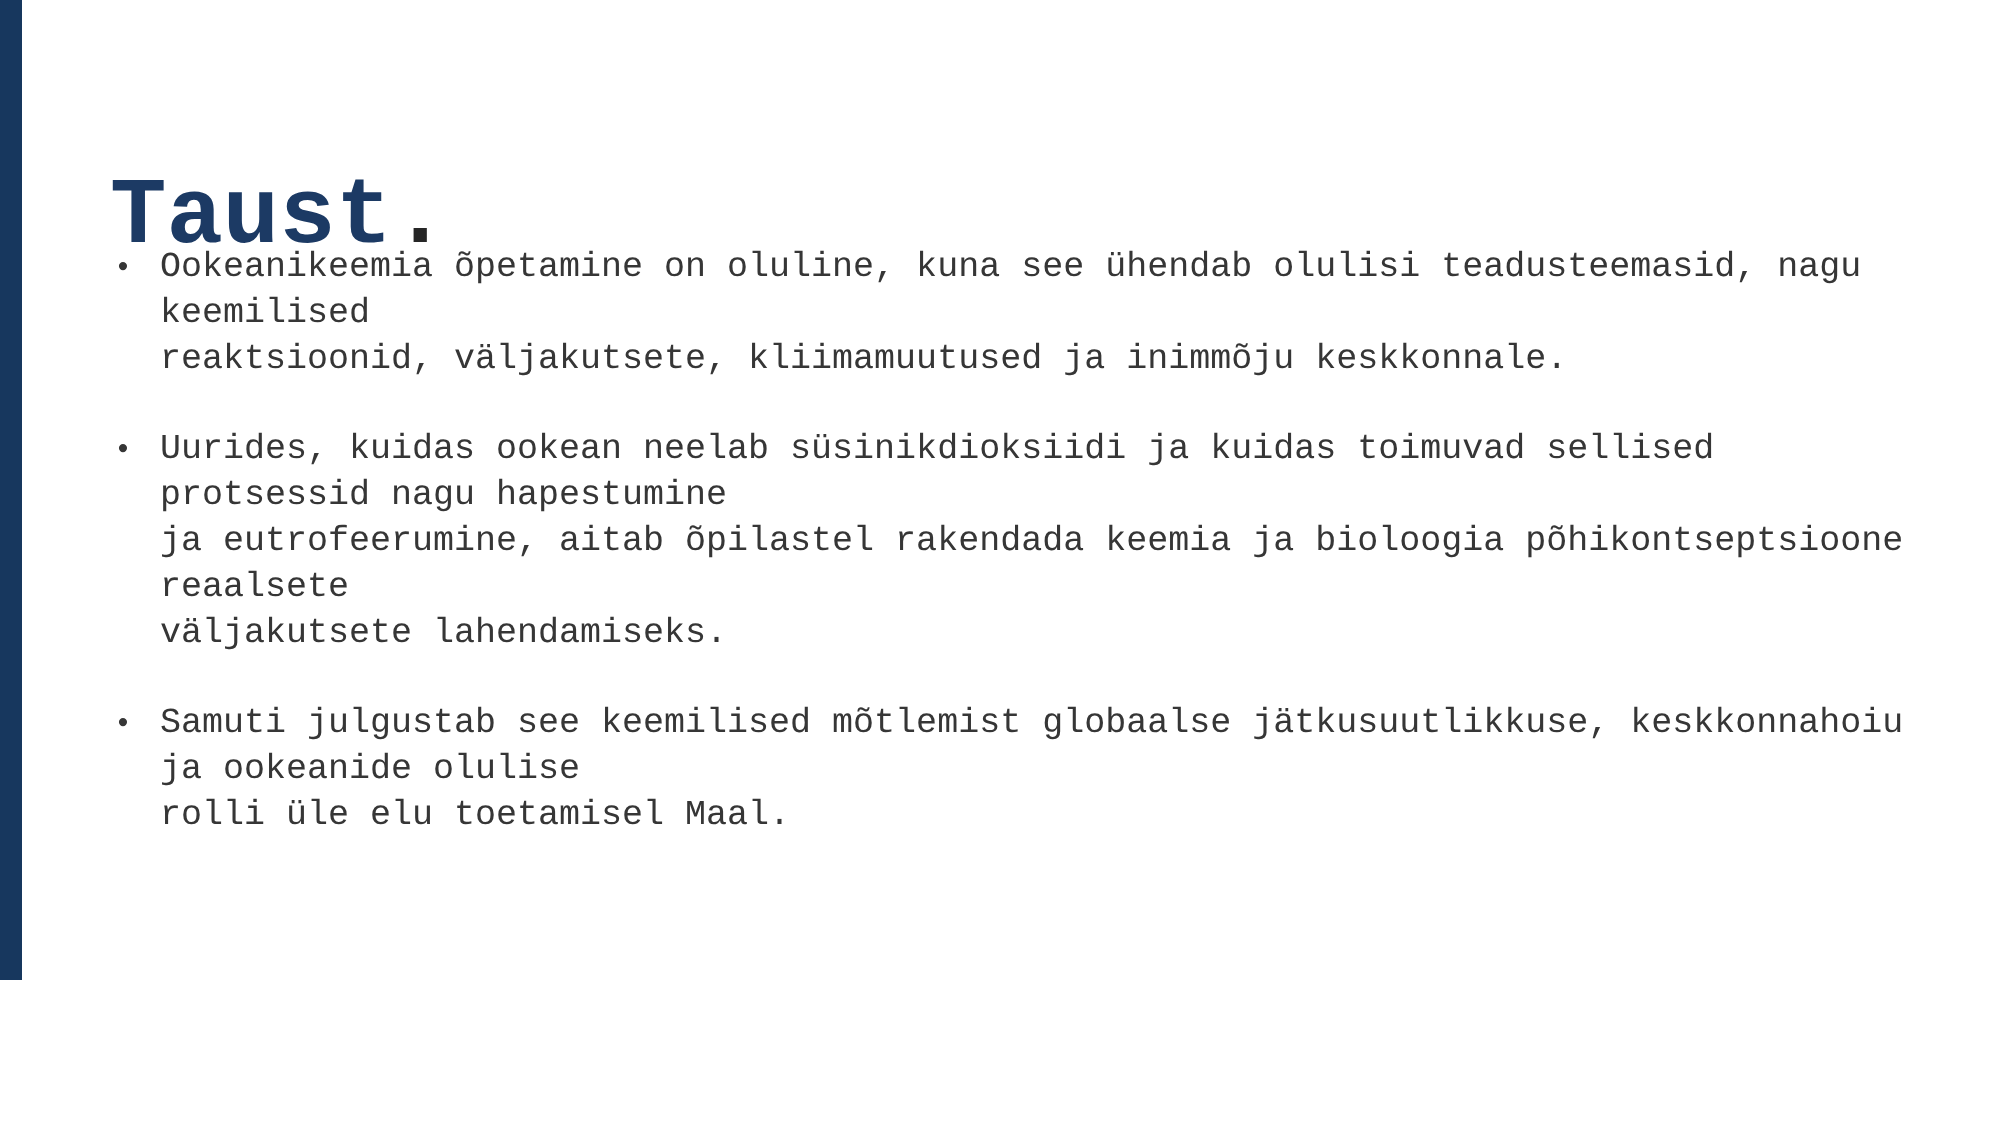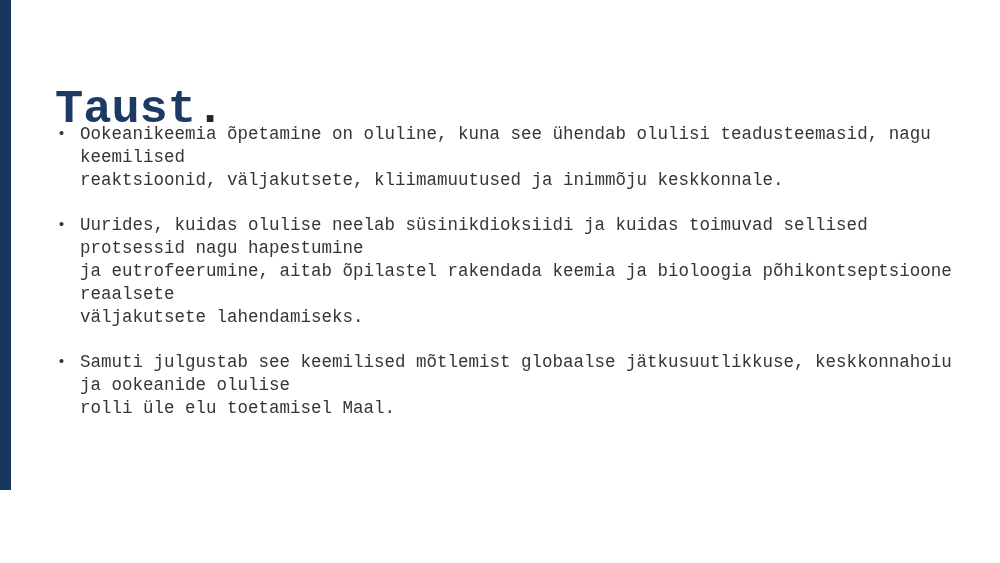--- a/index.html
+++ b/index.html
@@ -95,21 +95,21 @@
   <div class="bullets">
 
     <div class="bullet-item">
       <span class="bullet-marker">•</span>
       <span class="bullet-text">Ookeanikeemia õpetamine on oluline, kuna see ühendab olulisi teadusteemasid, nagu keemilised
 reaktsioonid, väljakutsete, kliimamuutused ja inimmõju keskkonnale.</span>
     </div>
 
     <div class="bullet-item">
       <span class="bullet-marker">•</span>
-      <span class="bullet-text">Uurides, kuidas olulise neelab süsinikdioksiidi ja kuidas toimuvad sellised protsessid nagu hapestumine
+      <span class="bullet-text">Uurides, kuidas ookean neelab süsinikdioksiidi ja kuidas toimuvad sellised protsessid nagu hapestumine
 ja eutrofeerumine, aitab õpilastel rakendada keemia ja bioloogia põhikontseptsioone reaalsete
 väljakutsete lahendamiseks.</span>
     </div>
 
     <div class="bullet-item">
       <span class="bullet-marker">•</span>
       <span class="bullet-text">Samuti julgustab see keemilised mõtlemist globaalse jätkusuutlikkuse, keskkonnahoiu ja ookeanide olulise
 rolli üle elu toetamisel Maal.</span>
     </div>
 

